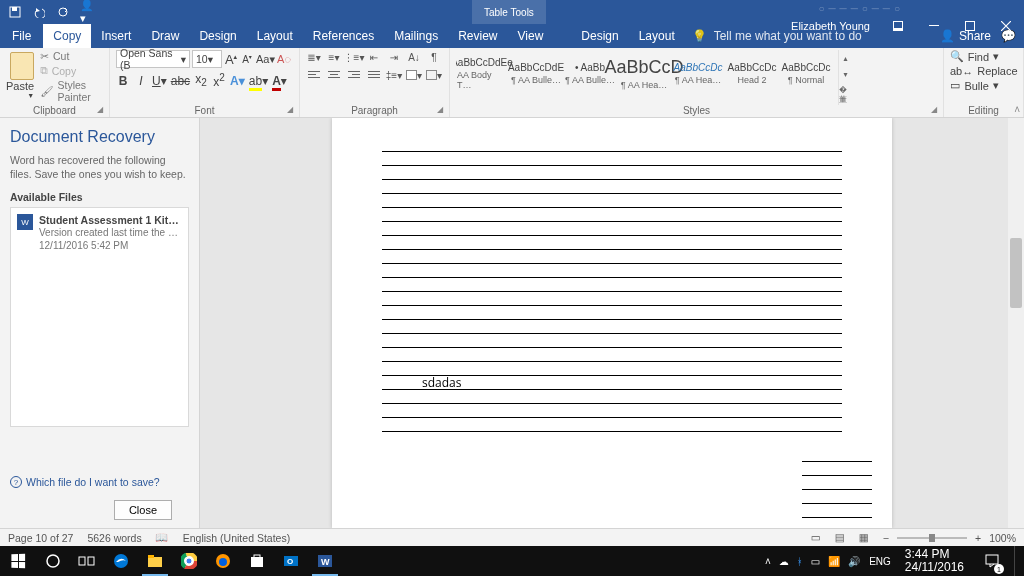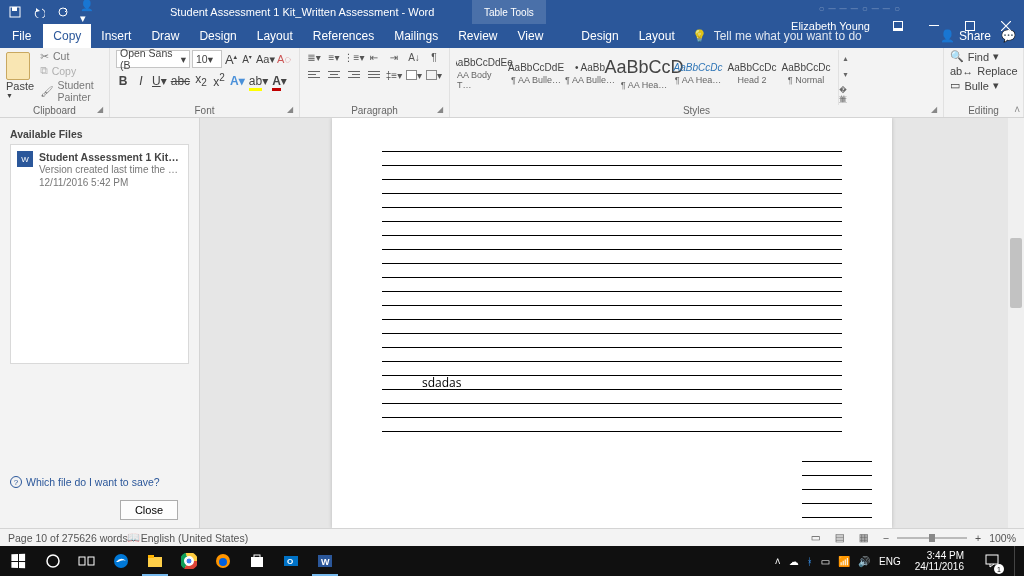--- a/index.html
+++ b/index.html
@@ -26,21 +26,21 @@
 .share-area { margin-left: auto; display: flex; align-items: center; padding-right: 8px; gap: 10px; }
 
 
 .ribbon { height: 70px; background: #f3f3f3; border-bottom: 1px solid #d4d4d4; display: flex; font-size: 11px; color: #444; position: relative; }
 .ribbon-group { border-right: 1px solid #e1e1e1; padding: 2px 6px 0 6px; display: flex; flex-direction: column; justify-content: space-between; position: relative; }
 .group-body { display: flex; align-items: flex-start; gap: 6px; flex: 1; }
 .group-label { text-align: center; font-size: 10px; color: #666; padding-bottom: 1px; position: relative; }
 .dlg-launcher { position: absolute; right: 2px; bottom: 2px; width: 10px; height: 10px; font-size: 8px; color: #888; cursor: pointer; }
 
 
-.paste-btn { display: flex; flex-direction: column; align-items: flex-start; width: 36px; cursor: pointer; }
+.paste-btn { display: flex; flex-direction: column; align-items: flex-end; width: 36px; cursor: pointer; }
 .paste-icon { width: 24px; height: 28px; background: #f9e6b3; border: 1px solid #c9a860; border-radius: 2px; margin-top: 2px; }
 .clip-small { display: flex; flex-direction: column; gap: 2px; font-size: 10.5px; color: #777; }
 .clip-small div { display: flex; align-items: center; gap: 4px; cursor: pointer; }
 
 
 .font-row1 { display: flex; gap: 2px; align-items: center; }
 .font-combo { height: 18px; border: 1px solid #c5c5c5; background: #fff; font-size: 10.5px; padding: 0 3px; display: flex; align-items: center; }
 .font-row2 { display: flex; gap: 4px; align-items: center; margin-top: 4px; font-size: 12px; }
 .fbtn { min-width: 14px; text-align: center; cursor: pointer; color: #444; }
 .col-ind { width: 10px; height: 3px; display: inline-block; }
@@ -72,49 +72,49 @@
 .recovery-desc { font-size: 10.5px; color: #666; margin-bottom: 10px; line-height: 1.3; }
 .avail-label { font-weight: bold; font-size: 10.5px; margin-bottom: 4px; }
 .file-list { border: 1px solid #d9d9d9; background: #fff; height: 220px; padding: 4px; }
 .file-item { display: flex; gap: 6px; padding: 2px; cursor: pointer; }
 .file-icon { width: 16px; height: 16px; background: #2b579a; color: #fff; font-size: 8px; display: flex; align-items: center; justify-content: center; flex-shrink: 0; }
 .file-text { font-size: 10.5px; line-height: 1.25; overflow: hidden; }
 .file-name { font-weight: bold; white-space: nowrap; overflow: hidden; text-overflow: ellipsis; }
 .file-meta { color: #777; font-size: 10px; white-space: nowrap; overflow: hidden; text-overflow: ellipsis; }
 .which-file { position: absolute; bottom: 40px; left: 10px; color: #2b579a; font-size: 10.5px; cursor: pointer; display: flex; align-items: center; gap: 4px; }
 .help-circle { width: 12px; height: 12px; border: 1px solid #2b579a; border-radius: 50%; display: inline-flex; align-items: center; justify-content: center; font-size: 8px; }
-.close-btn { position: absolute; bottom: 8px; right: 21px; border: 1px solid #adadad; background: #fdfdfd; padding: 3px 14px; font-size: 11px; cursor: pointer; }
+.close-btn { position: absolute; bottom: 8px; right: 27px; border: 1px solid #adadad; background: #fdfdfd; padding: 3px 14px; font-size: 11px; cursor: pointer; }
 
 
 .doc-scroll { flex: 1; background: #e6e6e6; display: flex; justify-content: center; overflow: hidden; position: relative; }
 .page { width: 560px; background: #fff; margin-top: 0; box-shadow: 0 0 4px rgba(0,0,0,.2); padding: 20px 50px 30px 50px; }
 .wline { border-bottom: 1px solid #000; height: 14px; }
 .wline.typed { position: relative; }
 .typed-text { position: absolute; left: 40px; top: -2px; font-size: 12px; font-family: "Open Sans", Arial, sans-serif; }
 .short-lines { margin-left: 420px; margin-top: 16px; }
 .short-lines .wline { width: 70px; }
 .vscroll { position: absolute; right: 0; top: 0; bottom: 0; width: 16px; background: #f0f0f0; }
 .vthumb { position: absolute; right: 2px; width: 12px; background: #c2c2c2; border-radius: 2px; }
 
 
-.statusbar { height: 18px; background: #f3f3f3; border-top: 1px solid #d4d4d4; display: flex; align-items: center; font-size: 10.5px; color: #555; padding: 0 8px; gap: 0; }
+.statusbar { height: 18px; background: #f3f3f3; border-top: 1px solid #d4d4d4; display: flex; align-items: center; font-size: 10.5px; color: #555; padding: 0 8px; gap: 14px; }
 .status-right { margin-left: auto; display: flex; align-items: center; gap: 8px; }
 .zoom-track { width: 70px; height: 2px; background: #bbb; position: relative; }
 .zoom-thumb { position: absolute; top: -3px; left: 32px; width: 6px; height: 8px; background: #888; }
 .viewbtn { width: 16px; height: 14px; display: inline-block; cursor: pointer; }
 
 
 .taskbar { height: 30px; background: #101010; display: flex; align-items: center; color: #fff; font-size: 10px; }
 .start { width: 36px; height: 30px; display: flex; align-items: center; justify-content: center; cursor: pointer; }
 .win-logo { width: 14px; height: 14px; display: grid; grid-template-columns: 1fr 1fr; grid-template-rows: 1fr 1fr; gap: 1px; transform: perspective(40px) rotateY(-12deg); }
 .win-logo div { background: #fff; }
 .tb-icon { width: 34px; height: 30px; display: flex; align-items: center; justify-content: center; cursor: pointer; position: relative; }
 .tb-icon.active::after { content:""; position:absolute; bottom:0; left:4px; right:4px; height:2px; background:#76b9ed; }
 .tray { margin-left: auto; display: flex; align-items: center; gap: 8px; padding-right: 4px; }
-.clock { text-align: right; line-height: 1.1; font-size: 10px; padding: 0 6px; }
+.clock { text-align: left; line-height: 1.1; font-size: 12px; padding: 0 6px; }
 .notif { width: 28px; height: 30px; display: flex; align-items: center; justify-content: center; position: relative; }
 .notif-badge { position: absolute; bottom: 2px; right: 2px; background: #fff; color: #000; border-radius: 50%; width: 10px; height: 10px; font-size: 7px; display: flex; align-items: center; justify-content: center; }
 
 svg { display: block; }
 </style>
 </head>
 <body>
 
 <div class="titlebar">
   <div class="titlebar-left">
@@ -131,21 +131,20 @@
         </svg>
       </span>
     <span class="qat-icon">
         <svg width="12" height="12">
           <circle cx="6" cy="6" r="4" fill="none" stroke="#fff"></circle>
           <path d="M8 2 L10 4 L8 6" fill="none" stroke="#fff"></path>
         </svg>
       </span>
     <span class="qat-icon">👤▾</span>
   </div>
-  <div class="titlebar-center">Student Assessment 1 Kit_Written Assessment  -  Word</div>
   <div class="tabletools">Table Tools</div>
   <div class="circuit">○───○──○</div>
   <div class="titlebar-right">
     <span class="username">Elizabeth Young</span>
     <span class="winbtn">
         <span class="winicon-box" style="border-bottom:3px solid #fff"></span>
       </span>
     <span class="winbtn">
         <span style="width:10px;height:1px;background:#fff"></span>
       </span>
@@ -189,21 +188,21 @@
   <div class="ribbon-group" style="width:110px">
     <div class="group-body">
       <div class="paste-btn">
         <div class="paste-icon"></div>
         <span>Paste</span>
         <span style="font-size:7px">▼</span>
       </div>
       <div class="clip-small">
         <div>✂ <span>Cut</span></div>
         <div style="opacity:.55">⧉ <span>Copy</span></div>
-        <div>🖌 <span>Student Painter</span></div>
+        <div>🖌 <span>Styles Painter</span></div>
       </div>
     </div>
     <div class="group-label">Clipboard</div>
     <span class="dlg-launcher">◢</span>
   </div>
 
   <div class="ribbon-group" style="width:190px">
     <div style="flex:1">
       <div class="font-row1">
         <div class="font-combo" style="width:74px"><span>Open Sans (B</span>▾</div>
@@ -327,20 +326,22 @@
       <div>▭ <span>Bulle</span> ▾</div>
     </div>
     <div class="group-label">Editing</div>
   </div>
 
   <span class="ribbon-collapse">˄</span>
 </div>
 
 <div class="body-area">
   <div class="recovery-pane">
+    <div class="recovery-title">Document Recovery</div>
+    <div class="recovery-desc">Word has recovered the following files. Save the ones you wish to keep.</div>
     <div class="avail-label">Available Files</div>
     <div class="file-list">
       <div class="file-item">
         <div class="file-icon">W</div>
         <div class="file-text">
           <div class="file-name">Student Assessment 1 Kit…</div>
           <div class="file-meta">Version created last time the us…</div>
           <div class="file-meta">12/11/2016 5:42 PM</div>
         </div>
       </div>

